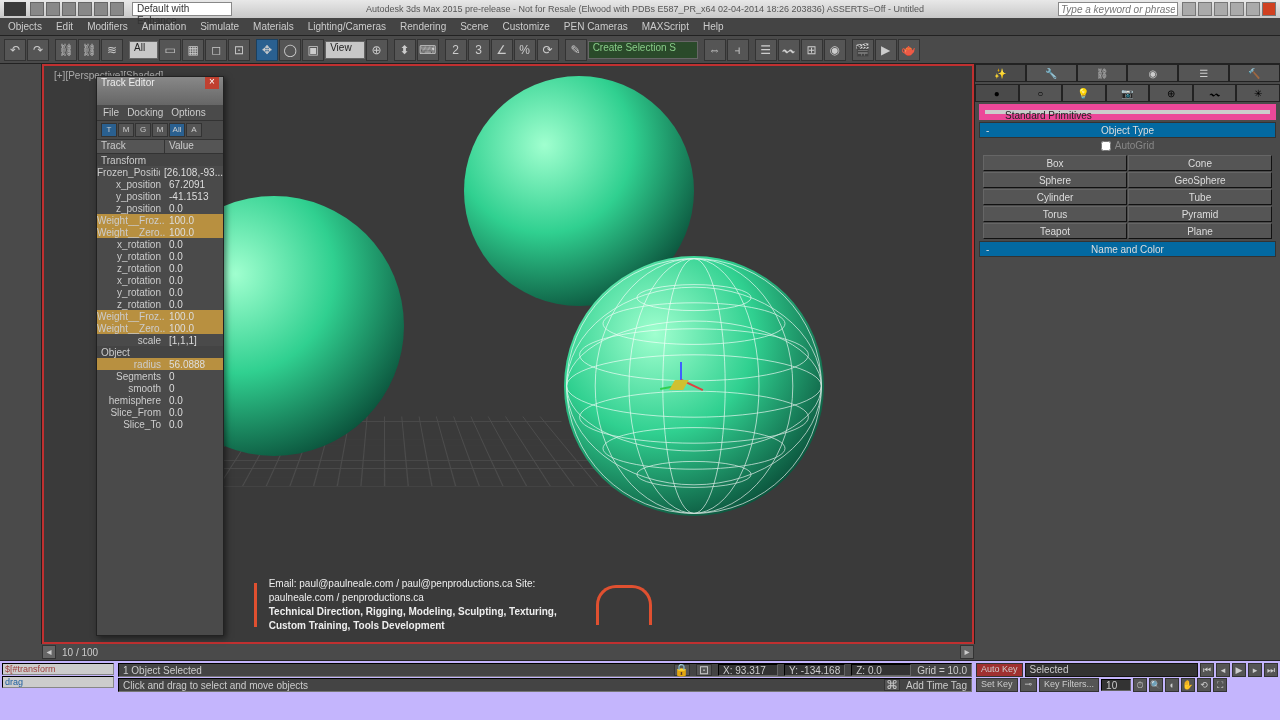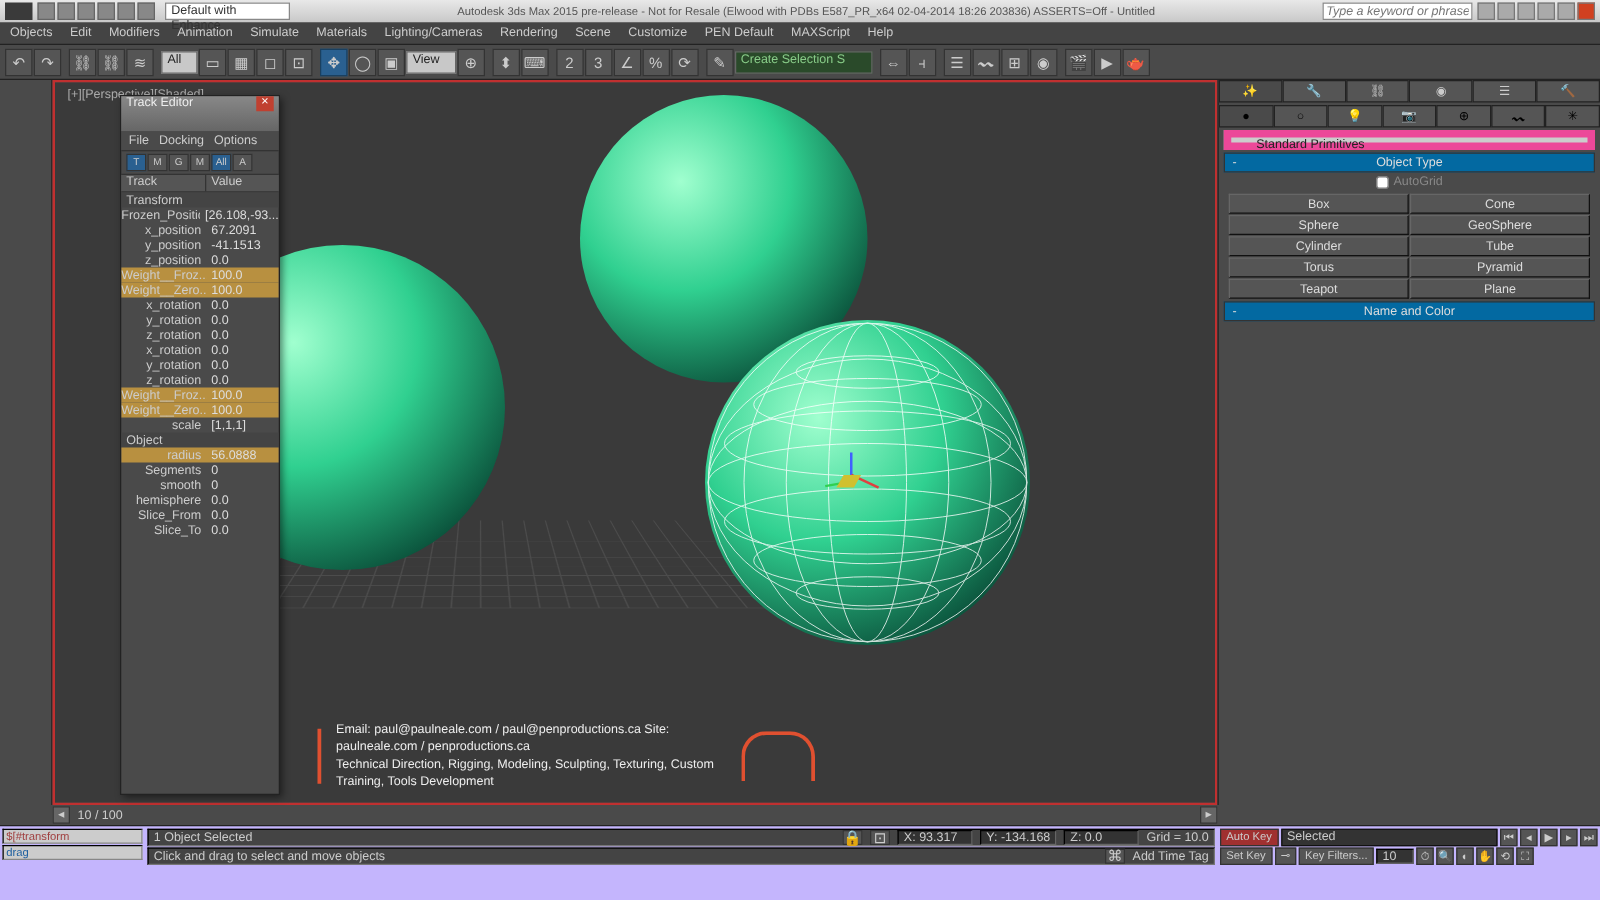--- a/index.html
+++ b/index.html
@@ -120,21 +120,21 @@
     <div class="menu-item">Objects</div>
     <div class="menu-item">Edit</div>
     <div class="menu-item">Modifiers</div>
     <div class="menu-item">Animation</div>
     <div class="menu-item">Simulate</div>
     <div class="menu-item">Materials</div>
     <div class="menu-item">Lighting/Cameras</div>
     <div class="menu-item">Rendering</div>
     <div class="menu-item">Scene</div>
     <div class="menu-item">Customize</div>
-    <div class="menu-item">PEN Default</div>
+    <div class="menu-item">PEN Cameras</div>
     <div class="menu-item">MAXScript</div>
     <div class="menu-item">Help</div>
   </div>
 
 <div class="toolbar">
   <div class="tb-btn">↶</div>
   <div class="tb-btn">↷</div>
   <div class="tb-sep"></div>
   <div class="tb-btn">⛓</div>
   <div class="tb-btn">⛓</div>
@@ -206,21 +206,21 @@
     <div style="position:absolute;left:636px;top:296px">
       <div class="gizmo-z"></div>
       <div class="gizmo-x" style="left:0;top:22px;transform:rotate(25deg)"></div>
       <div class="gizmo-y" style="left:-20px;top:24px"></div>
       <div class="giz-sq" style="left:-8px;top:18px"></div>
     </div>
     <div class="watermark">
       <div class="wm-bar"></div>
       <div class="wm-txt">
         <div>Email: paul@paulneale.com / paul@penproductions.ca      Site: paulneale.com / penproductions.ca</div>
-        <div style="font-weight:normal">Technical Direction, Rigging, Modeling, Sculpting, Texturing, Custom Training, Tools Development</div>
+        <div style="font-weight:bold">Technical Direction, Rigging, Modeling, Sculpting, Texturing, Custom Training, Tools Development</div>
       </div>
       <div class="pen-logo"></div>
     </div>
   </div>
 </div>
 
 <div class="track-editor">
   <div class="te-title">
     <span>Track Editor</span>
     <div class="x">×</div>

